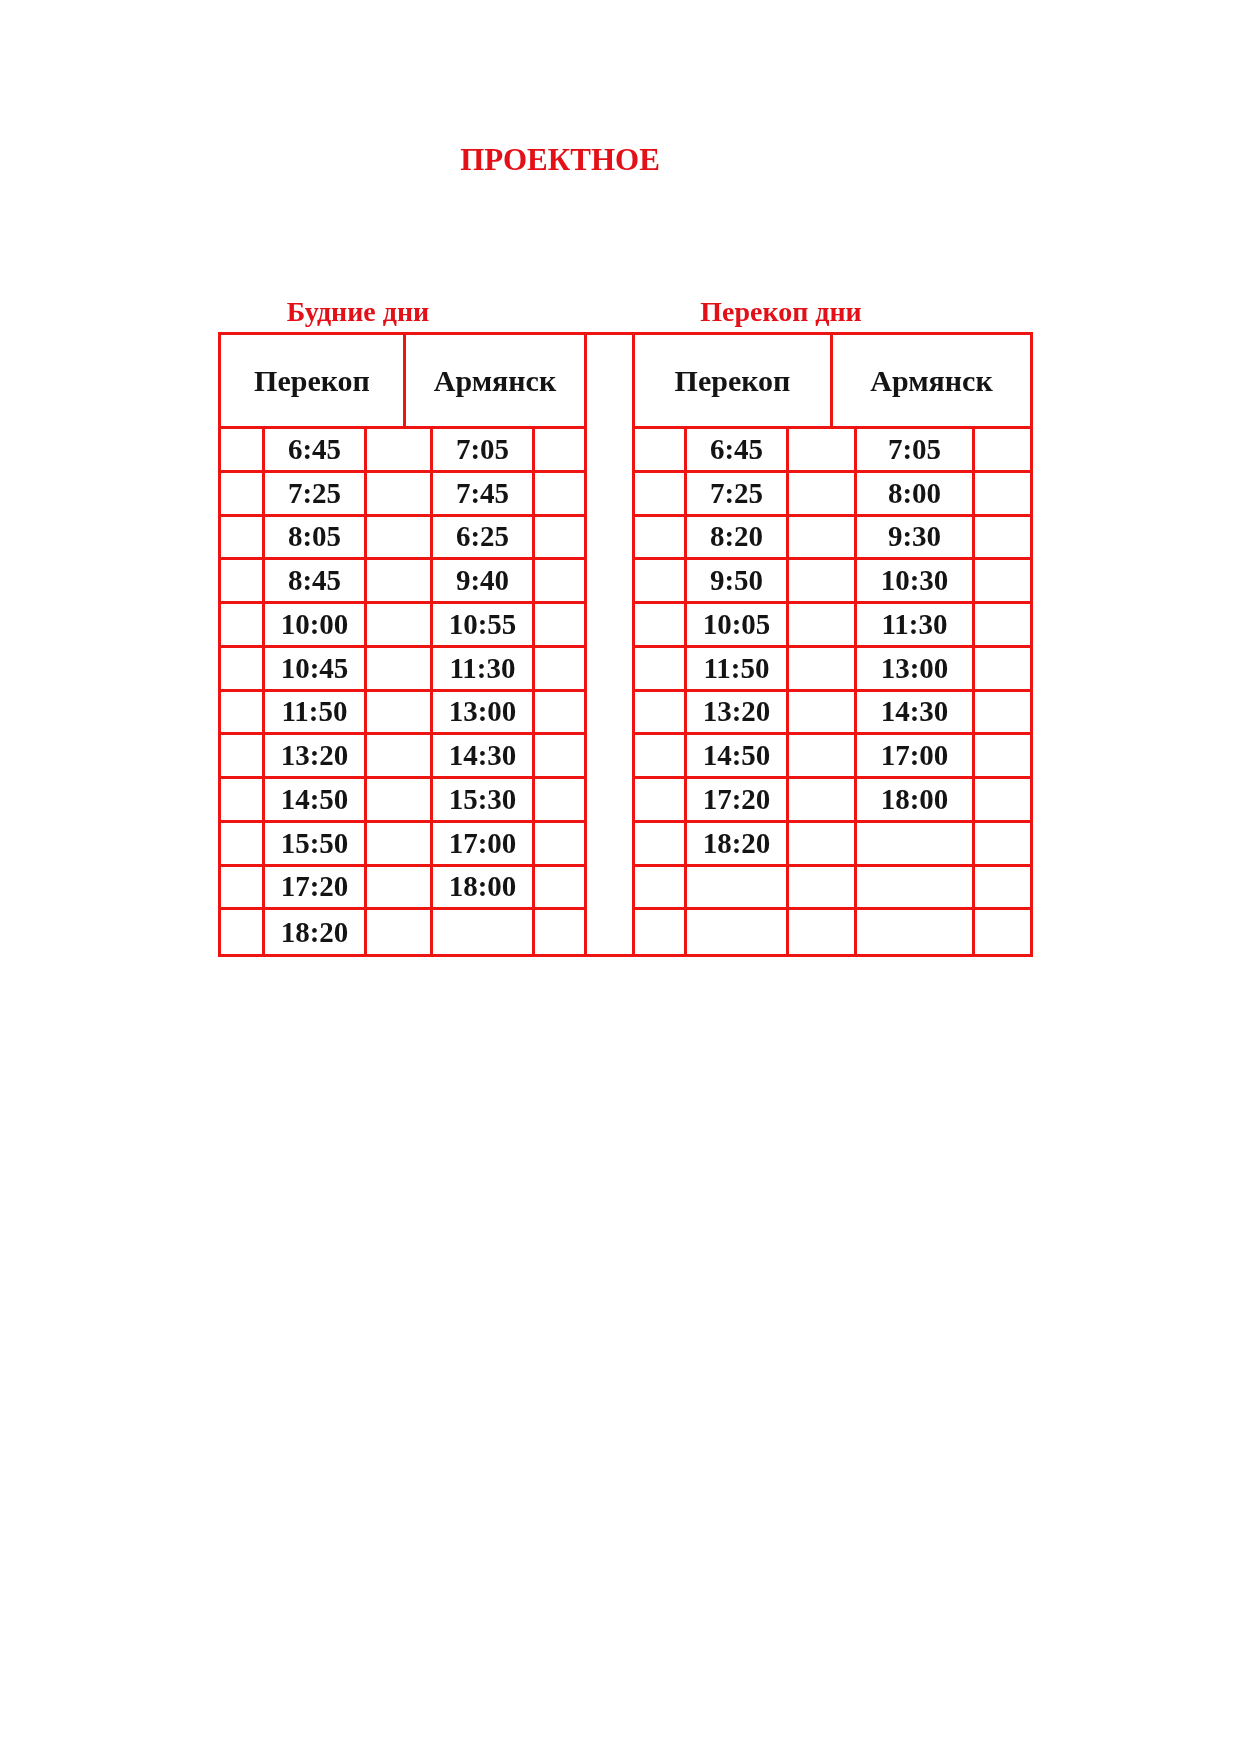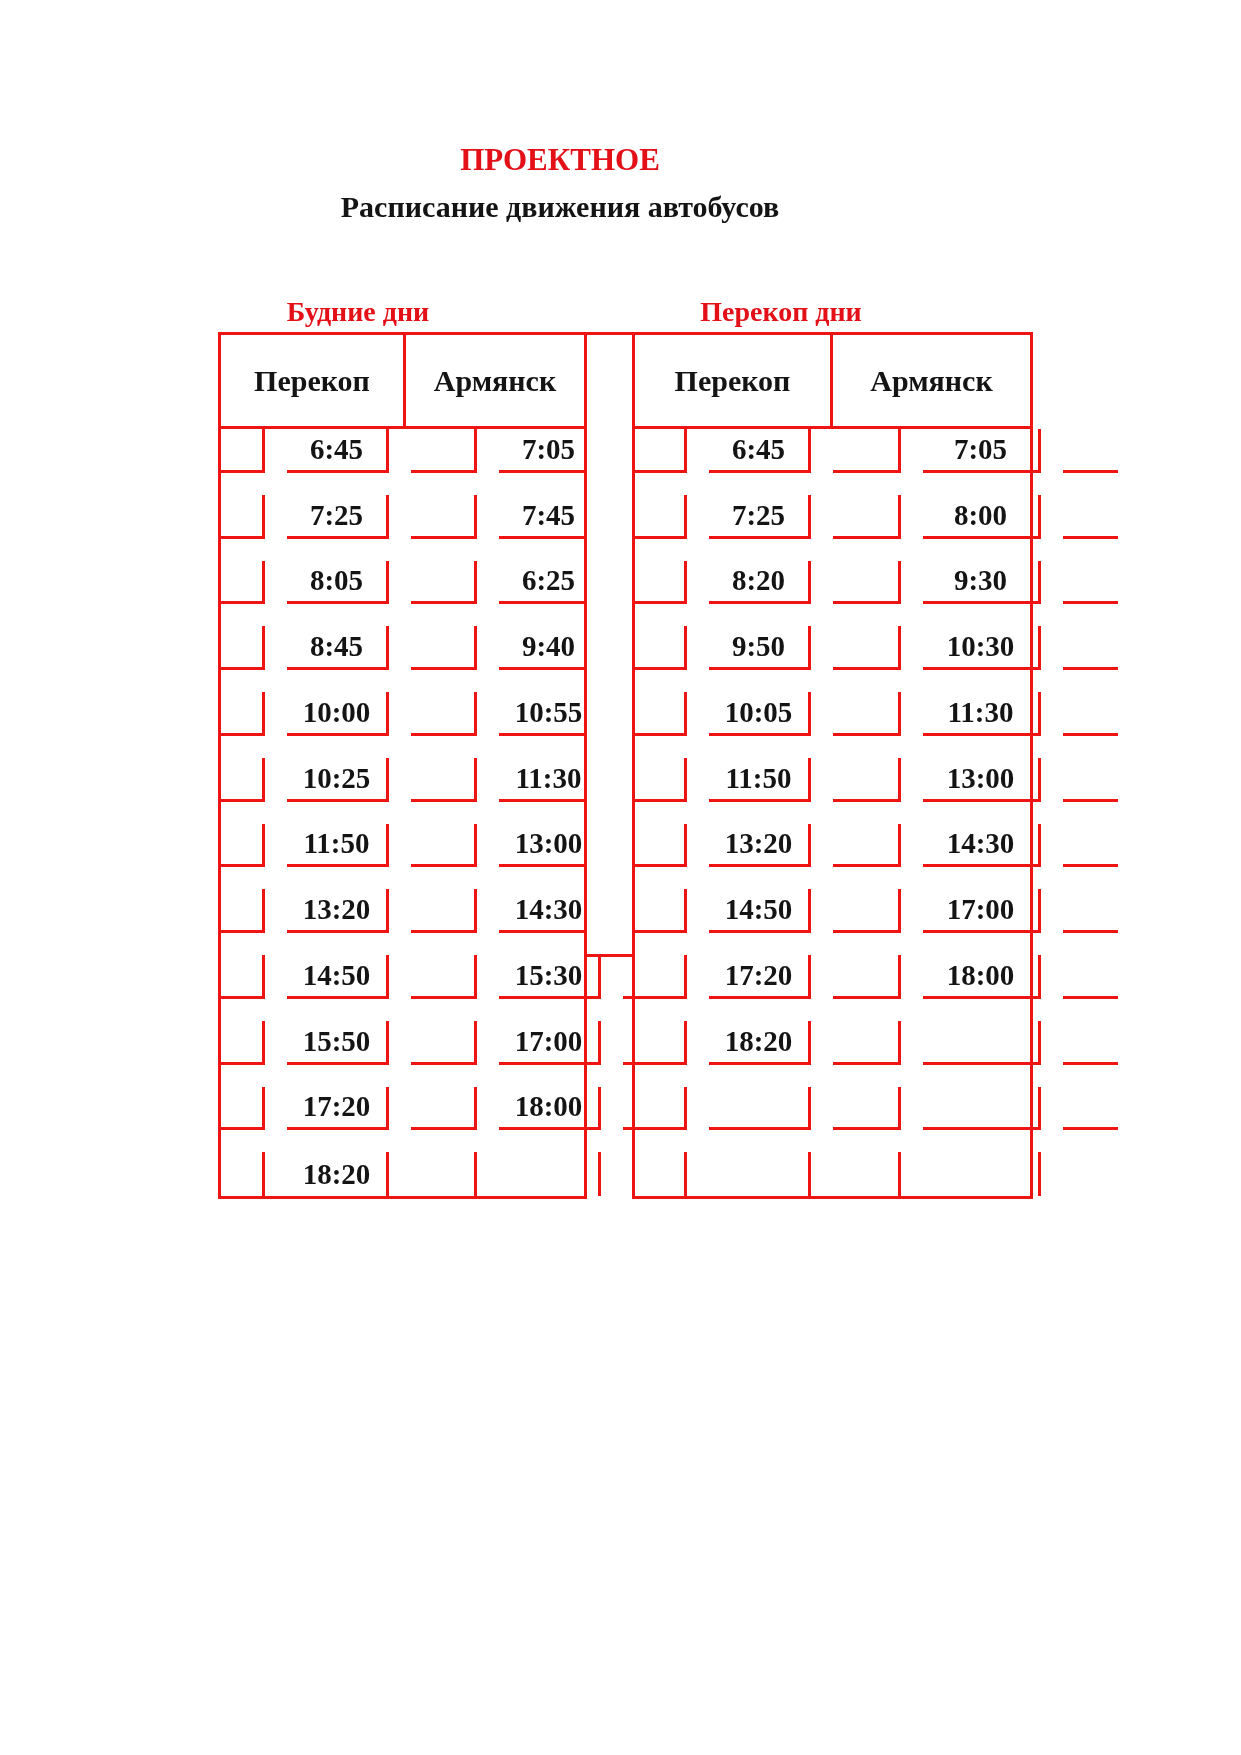--- a/index.html
+++ b/index.html
@@ -70,21 +70,21 @@
     height: 94px;
     border-bottom: 3px solid var(--red-line);
   }
   .tbl-left  .thead { grid-template-columns: 185px 178px; }
   .tbl-right .thead { grid-template-columns: 198px 197px; }
   .hcell {
     display: flex; align-items: center; justify-content: center;
     font-size: 30px;
   }
   .hcell:first-child { border-right: 3px solid var(--red-line); }
-  .tbody { display: grid; grid-auto-rows: 43.75px; gap: 22px; }
+  .tbody { display: grid; grid-auto-rows: 43.75px; }
   .tbl-left  .tbody { grid-template-columns: 44px 102px 66px 102px 49px; }
   .tbl-right .tbody { grid-template-columns: 52px 102px 68px 118px 55px; }
   .cell {
     border-right: 3px solid var(--red-line);
     border-bottom: 3px solid var(--red-line);
     display: flex; align-items: center; justify-content: center;
     font-size: 29px;
     overflow: hidden;
   }
   .cell.last-col { border-right: none; }
@@ -97,21 +97,20 @@
     background: var(--paper);
   }
 </style>
 </head>
 <body>
 
 <div class="page">
 
   <div class="titles">
     <div class="stamp">ПРОЕКТНОЕ</div>
-    <div class="title-line first">Расписание движения автобусов</div>
   </div>
 
   <div class="day-label label-weekdays">Будние дни</div>
   <div class="day-label label-weekends">Перекоп дни</div>
 
   <div class="tables-row">
 
     <div class="tbl tbl-left">
       <div class="thead">
         <div class="hcell">Перекоп</div>
@@ -137,21 +136,21 @@
           <div class="cell">8:45</div>
           <div class="cell"></div>
           <div class="cell">9:40</div>
           <div class="cell last-col"></div>
           <div class="cell"></div>
           <div class="cell">10:00</div>
           <div class="cell"></div>
           <div class="cell">10:55</div>
           <div class="cell last-col"></div>
           <div class="cell"></div>
-          <div class="cell">10:25</div>
+          <div class="cell">10:45</div>
           <div class="cell"></div>
           <div class="cell">11:30</div>
           <div class="cell last-col"></div>
           <div class="cell"></div>
           <div class="cell">11:50</div>
           <div class="cell"></div>
           <div class="cell">13:00</div>
           <div class="cell last-col"></div>
           <div class="cell"></div>
           <div class="cell">13:20</div>

